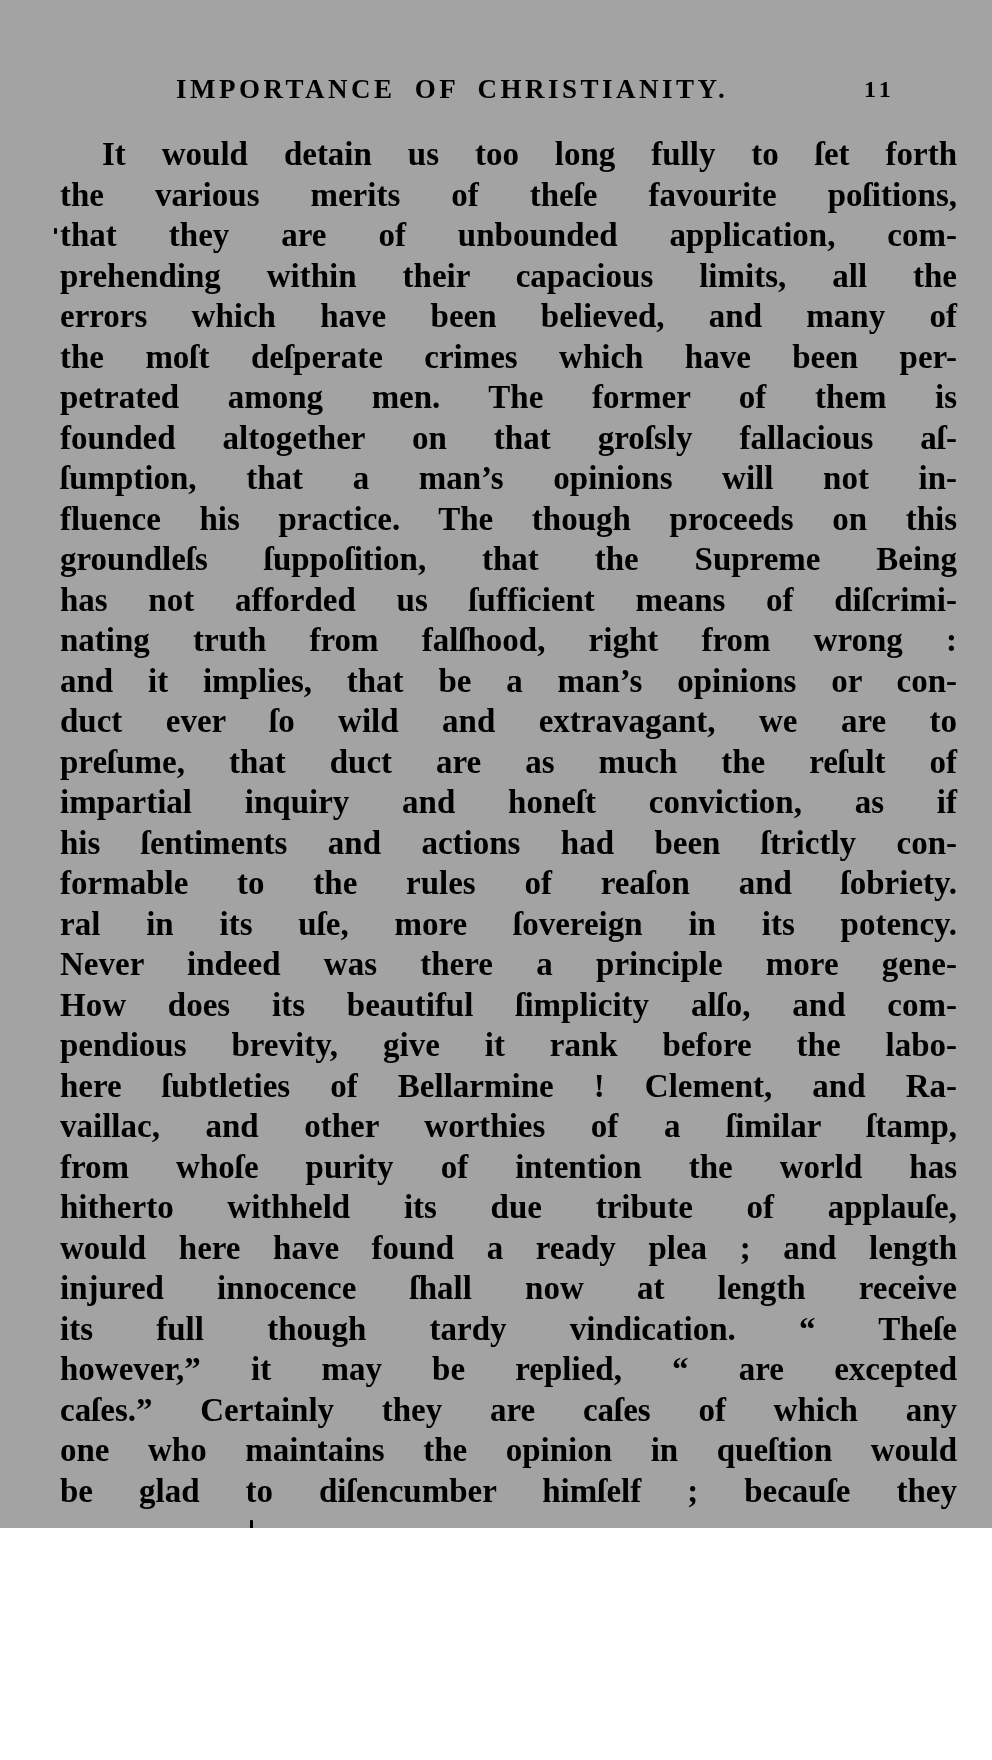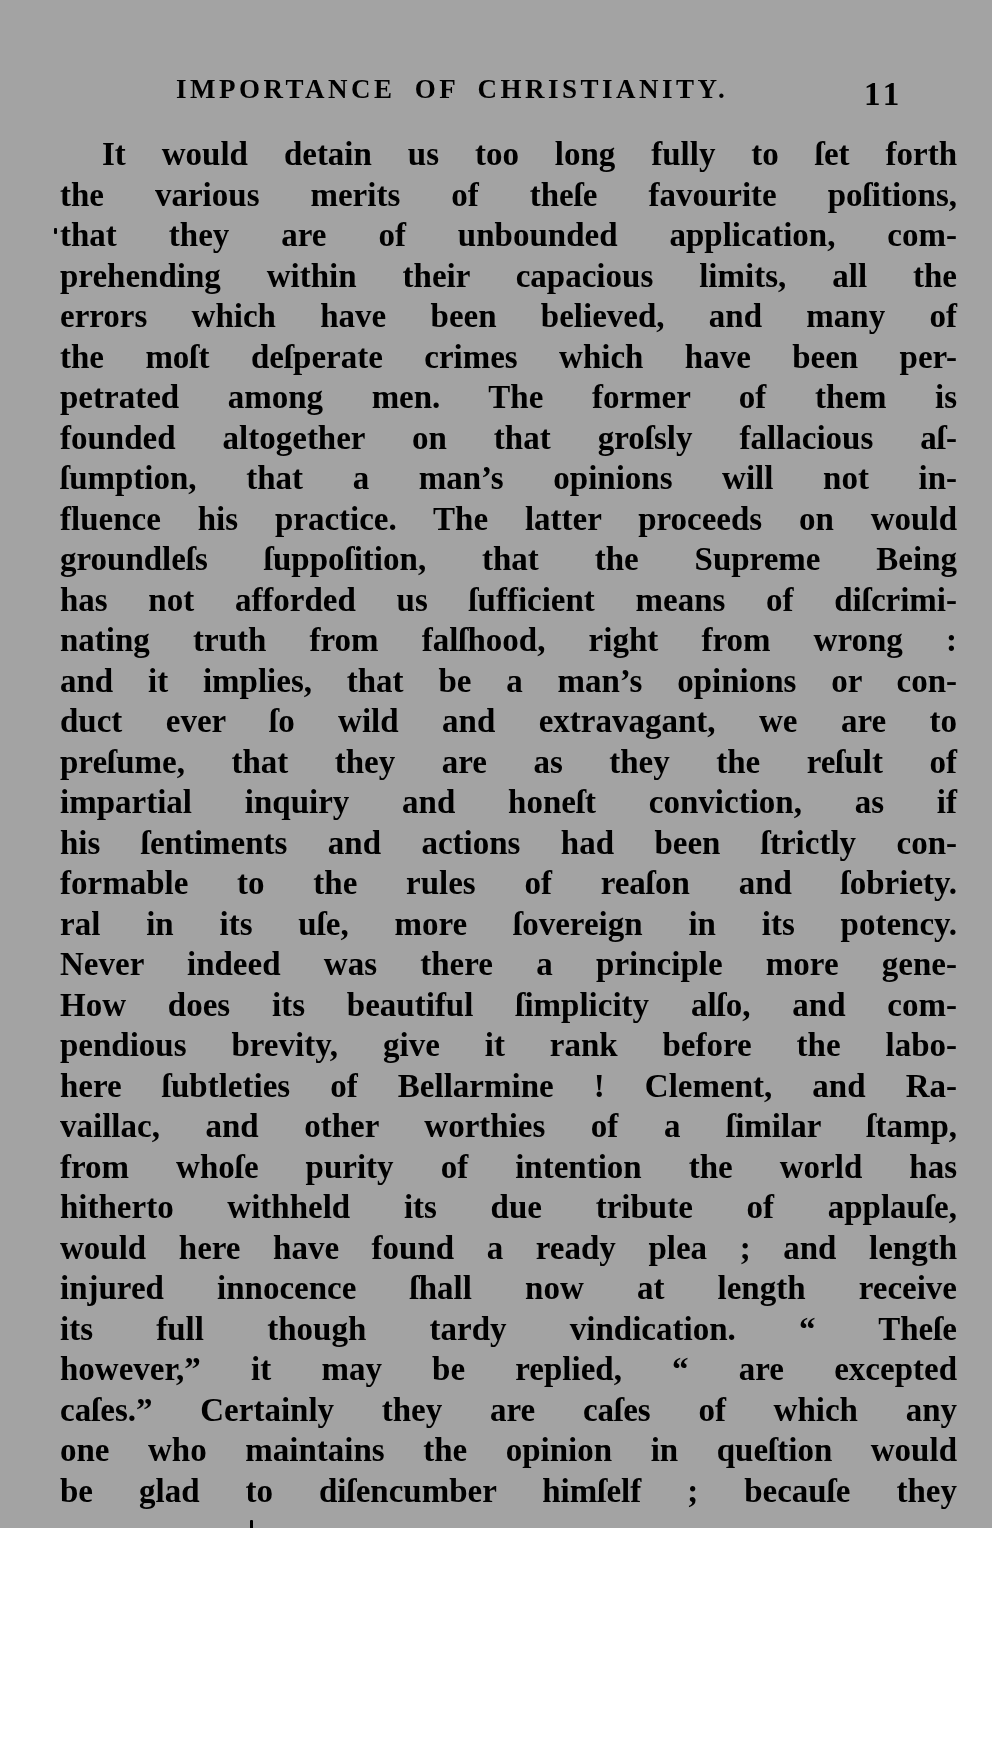--- a/index.html
+++ b/index.html
@@ -30,21 +30,21 @@
     top: 0;
     font-size: 27px;
     letter-spacing: 3.5px;
     word-spacing: 9px;
     white-space: nowrap;
   }
   .page-number {
     position: absolute;
     left: 864px;
     top: 2px;
-    font-size: 33px;
+    font-size: 24px;
     letter-spacing: 4px;
   }
   .body-text {
     position: absolute;
     top: 134px;
     left: 60px;
     width: 897px;
     font-size: 33px;
     line-height: 40.5px;
   }
@@ -89,27 +89,27 @@
   <div class="body-text">
     <div class="line indent">It would detain us too long fully to ſet forth</div>
     <div class="line">the various merits of theſe favourite poſitions,</div>
     <div class="line">that they are of unbounded application, com-</div>
     <div class="line">prehending within their capacious limits, all the</div>
     <div class="line">errors which have been believed, and many of</div>
     <div class="line">the moſt deſperate crimes which have been per-</div>
     <div class="line">petrated among men.  The former of them is</div>
     <div class="line">founded altogether on that groſsly fallacious aſ-</div>
     <div class="line">ſumption, that a man’s opinions will not in-</div>
-    <div class="line">fluence his practice.  The latter proceeds on would</div>
+    <div class="line">fluence his practice.  The though proceeds on this</div>
     <div class="line">groundleſs ſuppoſition, that the Supreme Being</div>
     <div class="line">has not afforded us ſufficient means of diſcrimi-</div>
     <div class="line">nating truth from falſhood, right from wrong :</div>
     <div class="line">and it implies, that be a man’s opinions or con-</div>
     <div class="line">duct ever ſo wild and extravagant, we are to</div>
-    <div class="line">preſume, that they are as they the reſult of</div>
+    <div class="line">preſume, that duct are as much the reſult of</div>
     <div class="line">impartial inquiry and honeſt conviction, as if</div>
     <div class="line">his ſentiments and actions had been ſtrictly con-</div>
     <div class="line">formable to the rules of reaſon and ſobriety.</div>
     <div class="line">ral in its uſe, more ſovereign in its potency.</div>
     <div class="line">Never indeed was there a principle more gene-</div>
     <div class="line">How does its beautiful ſimplicity alſo, and com-</div>
     <div class="line">pendious brevity, give it rank before the labo-</div>
     <div class="line">here ſubtleties of Bellarmine ! Clement, and Ra-</div>
     <div class="line">vaillac, and other worthies of a ſimilar ſtamp,</div>
     <div class="line">from whoſe purity of intention the world has</div>

